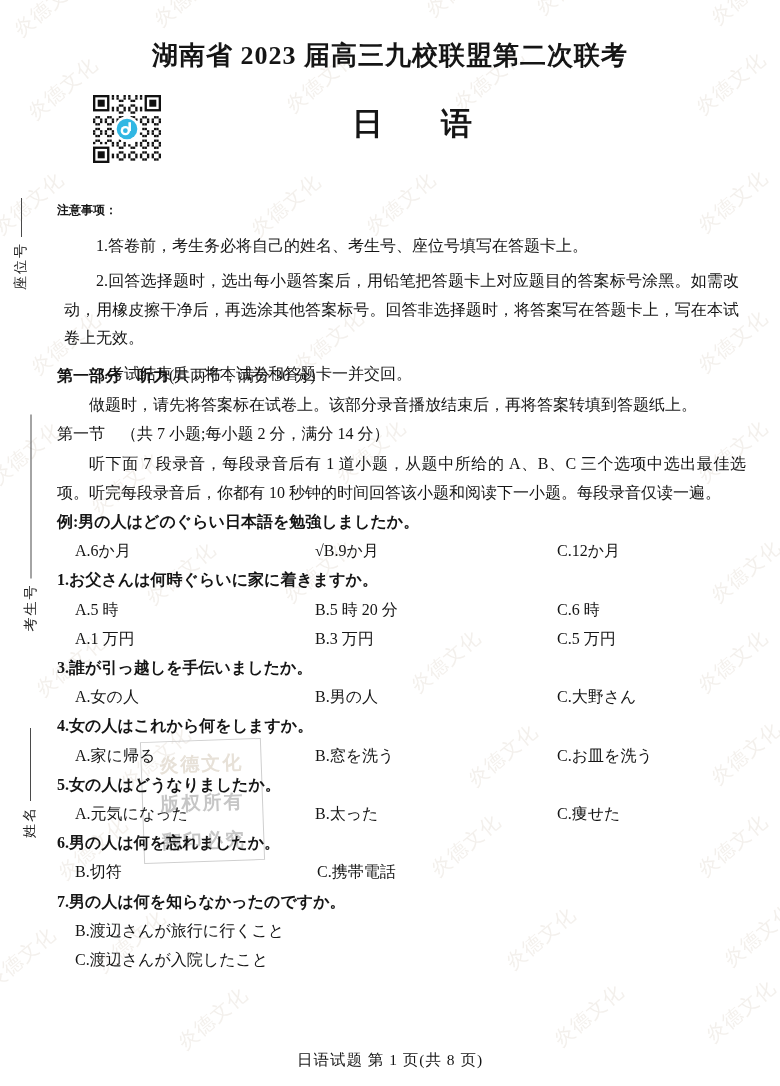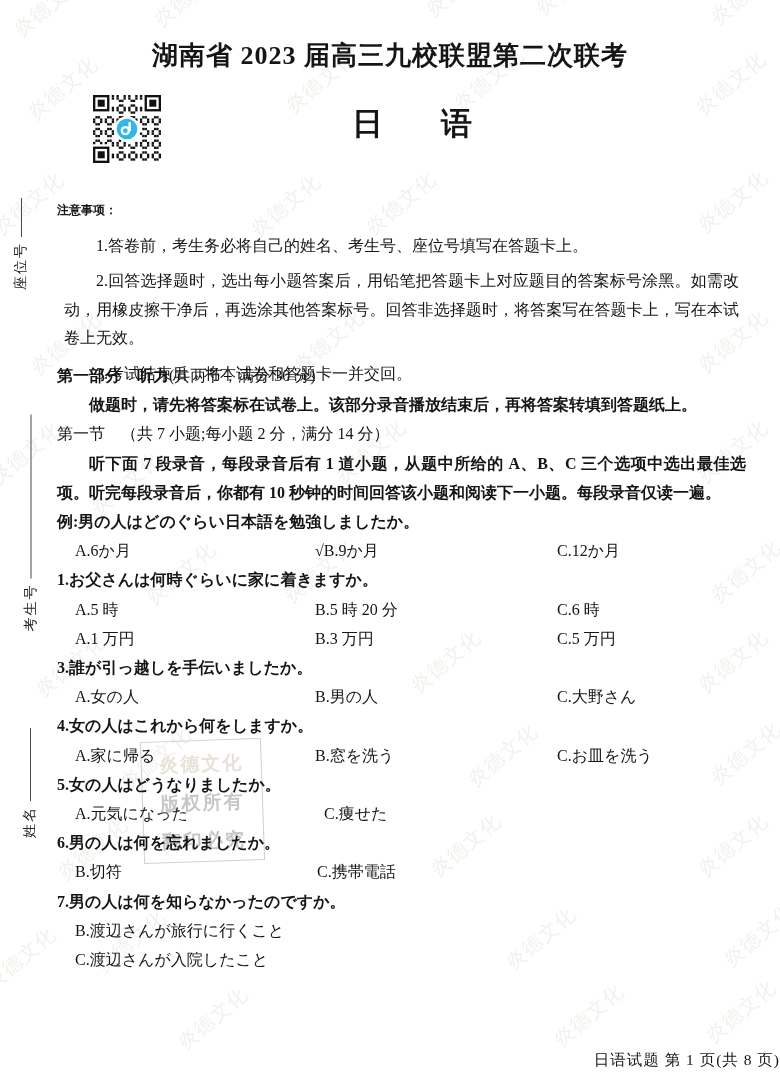--- a/index.html
+++ b/index.html
@@ -51,31 +51,31 @@
   
   #notice{position:absolute;left:57px;right:34px;top:196px;z-index:1;
     font-size:16px;line-height:28.6px;text-align:justify;}
   #notice-heading{font-family:"Liberation Sans","DejaVu Sans",sans-serif;
     font-weight:bold;font-size:12px;}
   .notice-item{text-indent:2em;margin:7px;}
   
   #part1{position:absolute;left:57px;right:34px;top:361px;z-index:1;
     font-size:16px;line-height:29.2px;text-align:justify;}
   #part1 p{margin:0;}
-  .indent{text-indent:2em;font-weight:bold;}
+  .indent{text-indent:2em;}
   .bold{font-weight:bold;}
   .opt-row{display:flex;padding-left:18px;}
   .opt-a{width:240px;}
   .opt-b{width:233px;}
   .opt-c{flex:1;margin-left:9px;}
   .opt-mark{display:inline;}
   .q-line{margin:0;font-weight:bold;}
   .opt-stacked{padding-left:18px;}
   
-  #footer{position:absolute;top:1050px;left:0;width:100%;text-align:right;
+  #footer{position:absolute;top:1050px;left:0;width:100%;text-align:center;
     font-size:15.5px;z-index:1;letter-spacing:1px;}
 </style>
 </head>
 <body>
 
 <div id="page">
 
   <div id="wm-layer">
       <span class="wm" style="left: 8px; top: 22px;">炎德文化</span>
       <span class="wm" style="left: 148px; top: 12px;">炎德文化</span>
@@ -377,20 +377,21 @@
         </div>
   <p class="q-line"><span class="q-num">4.</span><span class="q-text">女の人はこれから何をしますか。</span></p>
 <div class="opt-row">
           <span class="opt-a">A.家に帰る</span>
           <span class="opt-b">B.窓を洗う</span>
           <span class="opt-c">C.お皿を洗う</span>
         </div>
   <p class="q-line"><span class="q-num">5.</span><span class="q-text">女の人はどうなりましたか。</span></p>
 <div class="opt-row">
           <span class="opt-a">A.元気になった</span>
+          <span class="opt-b">B.太った</span>
           <span class="opt-c">C.痩せた</span>
         </div>
   <p class="q-line"><span class="q-num">6.</span><span class="q-text">男の人は何を忘れましたか。</span></p>
 <div class="opt-row">
           <span class="opt-b">B.切符</span>
           <span class="opt-c">C.携帯電話</span>
         </div>
   <p class="q-line"><span class="q-num">7.</span><span class="q-text">男の人は何を知らなかったのですか。</span></p>
         <p class="opt-stacked">B.渡辺さんが旅行に行くこと</p>
         <p class="opt-stacked">C.渡辺さんが入院したこと</p>

